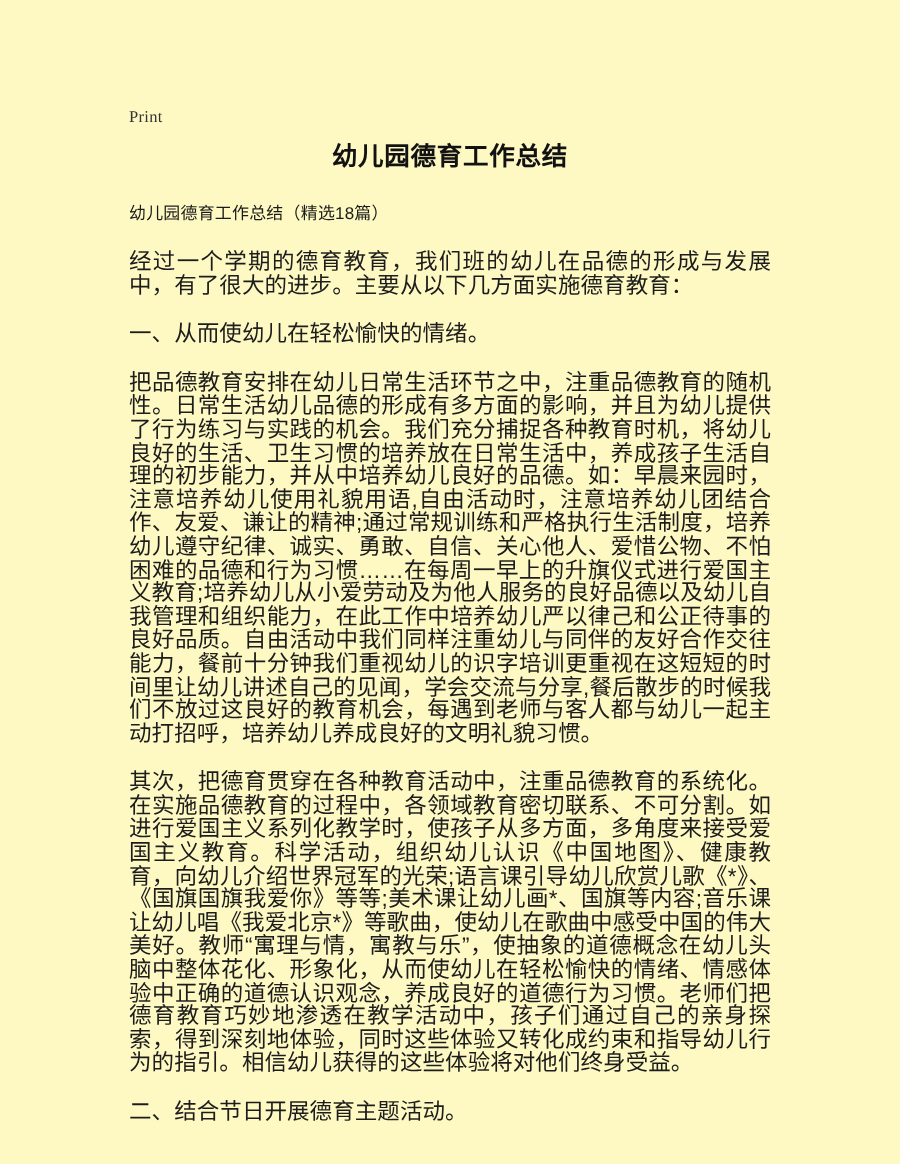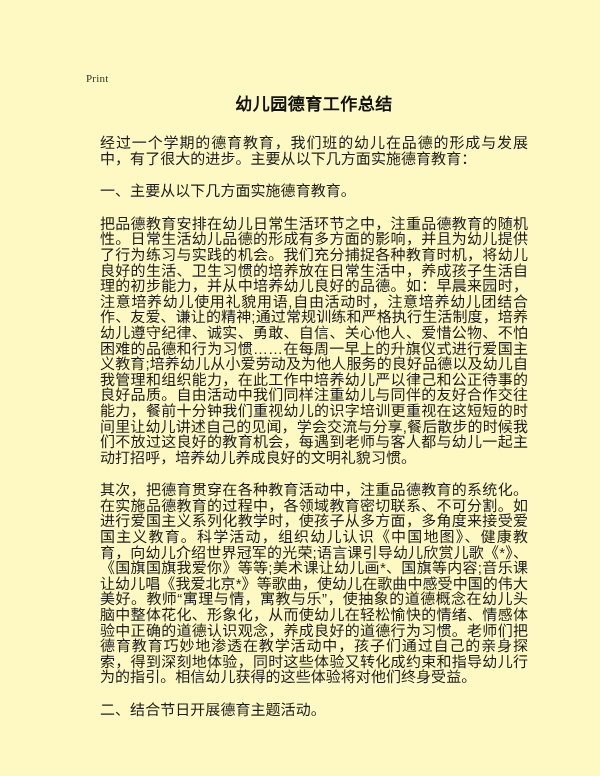--- a/index.html
+++ b/index.html
@@ -38,21 +38,20 @@
     cursor: pointer;
     user-select: none;
   }
 
   
   .content {
     position: absolute;
     left: 86px;
     top: 93px;
     width: 428px;
-    margin-left: 14px;
   }
 
   .doc-title {
     font-size: 17px;
     line-height: 24px;
     font-weight: bold;
     text-align: center;
     color: #121212;
     margin: 0 0 18px 0;
     letter-spacing: 0.5px;
@@ -94,23 +93,24 @@
 <body>
 
 <div class="page">
 
   <div class="print-bar">Print</div>
 
   <div class="content">
 
     <h1 class="doc-title">幼儿园德育工作总结</h1>
 
+    <div class="subtitle">幼儿园德育工作总结（精选18篇）</div>
 
 
     <p class="para">经过一个学期的德育教育，我们班的幼儿在品德的形成与发展中，有了很大的进步。主要从以下几方面实施德育教育：</p>
-    <p class="para">一、主要从以下几方面实施德育教育。</p>
+    <p class="para">一、从而使幼儿在轻松愉快的情绪。</p>
     <p class="para">把品德教育安排在幼儿日常生活环节之中，注重品德教育的随机性。日常生活幼儿品德的形成有多方面的影响，并且为幼儿提供了行为练习与实践的机会。我们充分捕捉各种教育时机，将幼儿良好的生活、卫生习惯的培养放在日常生活中，养成孩子生活自理的初步能力，并从中培养幼儿良好的品德。如：早晨来园时，注意培养幼儿使用礼貌用语,自由活动时，注意培养幼儿团结合作、友爱、谦让的精神;通过常规训练和严格执行生活制度，培养幼儿遵守纪律、诚实、勇敢、自信、关心他人、爱惜公物、不怕困难的品德和行为习惯……在每周一早上的升旗仪式进行爱国主义教育;培养幼儿从小爱劳动及为他人服务的良好品德以及幼儿自我管理和组织能力，在此工作中培养幼儿严以律己和公正待事的良好品质。自由活动中我们同样注重幼儿与同伴的友好合作交往能力，餐前十分钟我们重视幼儿的识字培训更重视在这短短的时间里让幼儿讲述自己的见闻，学会交流与分享,餐后散步的时候我们不放过这良好的教育机会，每遇到老师与客人都与幼儿一起主动打招呼，培养幼儿养成良好的文明礼貌习惯。</p>
     <p class="para">其次，把德育贯穿在各种教育活动中，注重品德教育的系统化。在实施品德教育的过程中，各领域教育密切联系、不可分割。如进行爱国主义系列化教学时，使孩子从多方面，多角度来接受爱国主义教育。科学活动，组织幼儿认识《中国地图》、健康教育，向幼儿介绍世界冠军的光荣;语言课引导幼儿欣赏儿歌《*》、《国旗国旗我爱你》等等;美术课让幼儿画*、国旗等内容;音乐课让幼儿唱《我爱北京*》等歌曲，使幼儿在歌曲中感受中国的伟大美好。教师“寓理与情，寓教与乐”，使抽象的道德概念在幼儿头脑中整体花化、形象化，从而使幼儿在轻松愉快的情绪、情感体验中正确的道德认识观念，养成良好的道德行为习惯。老师们把德育教育巧妙地渗透在教学活动中，孩子们通过自己的亲身探索，得到深刻地体验，同时这些体验又转化成约束和指导幼儿行为的指引。相信幼儿获得的这些体验将对他们终身受益。</p>
     <p class="para">二、结合节日开展德育主题活动。</p>
 
   </div>
 
 </div>
 
 </body></html>

